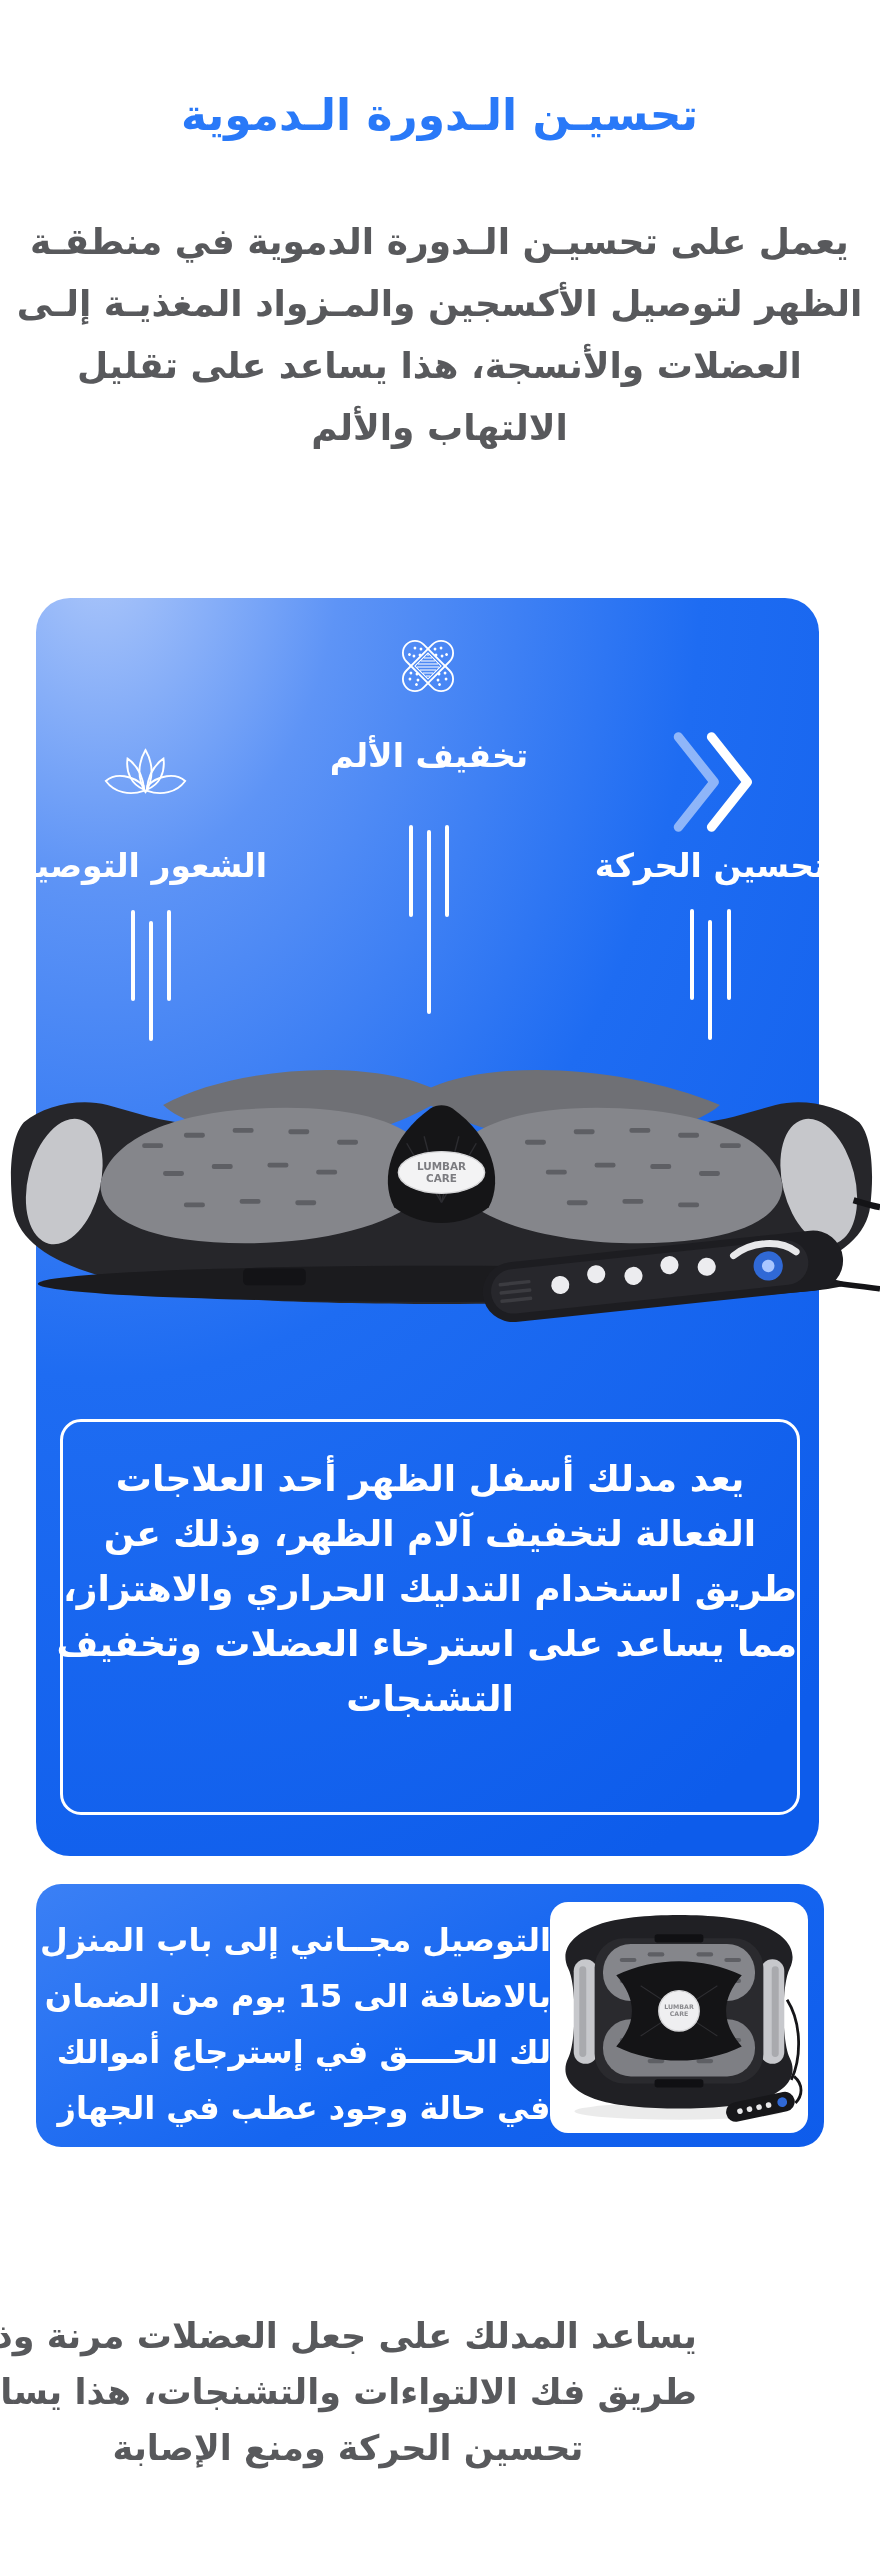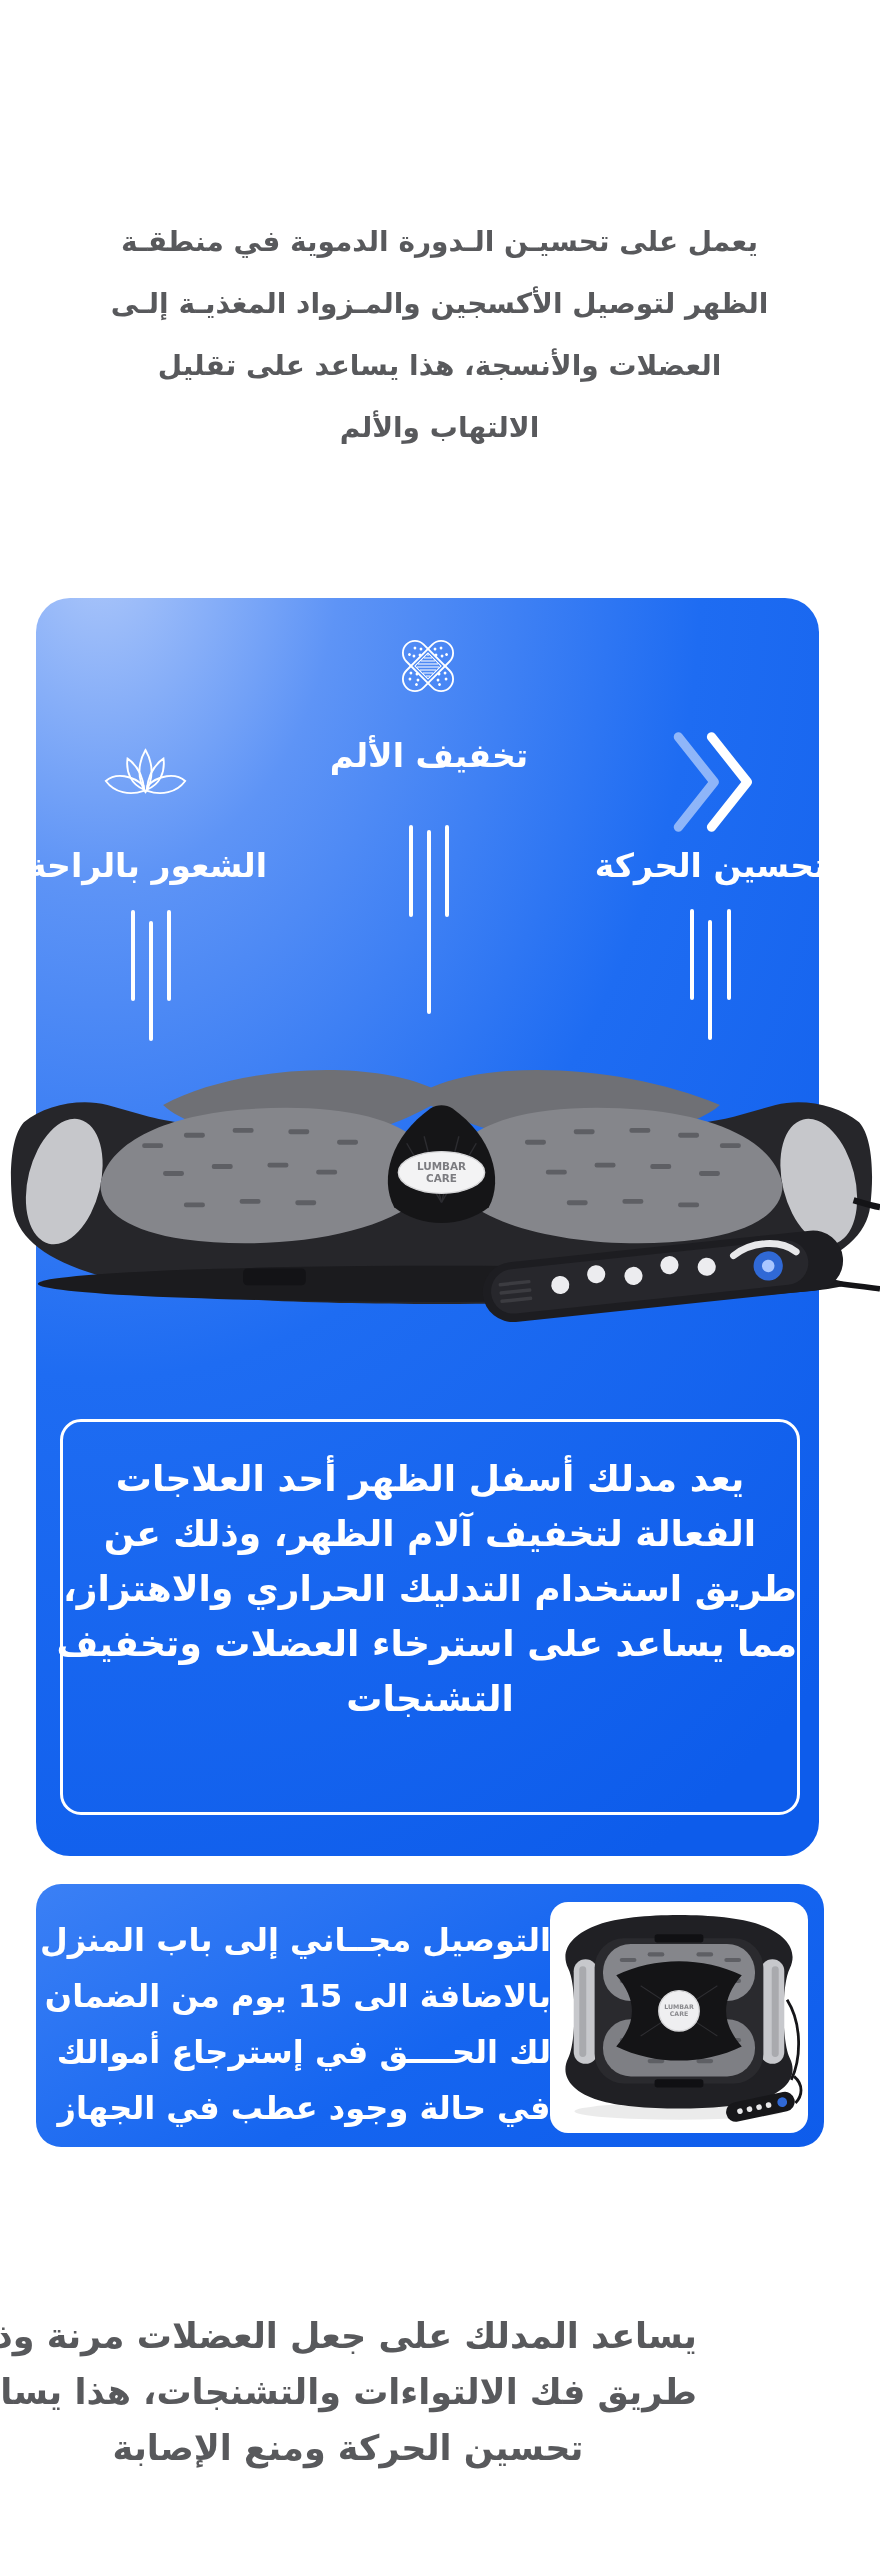--- a/index.html
+++ b/index.html
@@ -11,21 +11,21 @@
   .h1{
     top:89px;left:0;width:881px;text-align:center;
     font-size:44px;font-weight:bold;color:#2979f8;
   }
   .h2{
     top:2215px;left:0;width:881px;text-align:center;
     font-size:41px;font-weight:bold;color:#2979f8;
   }
   .para{color:#58595c;font-weight:bold;text-align:center;}
   .para .ln{white-space:nowrap;}
-  .p1{top:211px;left:0;width:881px;font-size:28px;line-height:62px;}
+  .p1{top:211px;left:0;width:881px;font-size:36px;line-height:62px;}
   .p2{top:2308px;left:0;width:698px;font-size:35px;line-height:56px;}
 
   .card1{
     left:37px;top:598px;width:783px;height:1258px;border-radius:34px;
     background:radial-gradient(140% 120% at 8% -4%, #aec8fa 0%, #5e94f6 22%, #1e6cf2 55%, #0d5ceb 100%);
   }
   .card2{
     left:37px;top:1864px;width:788px;height:263px;border-radius:25px;
     background:linear-gradient(150deg,#3b80f5 0%,#1565f0 55%,#0e5ceb 100%);
     margin-top:20px;
@@ -55,20 +55,21 @@
     position:absolute;left:514px;top:17.5px;width:258px;height:231px;
     background:#ffffff;border-radius:18px;overflow:hidden;
   }
   svg{display:block;}
 </style>
 </head>
 <body>
 
 <div id="page">
 
+  <div class="abs h1">تحسيـن الـدورة الـدموية</div>
 
   <div class="abs para p1">
     <div class="ln">يعمل على تحسيـن الـدورة الدموية في منطقـة</div>
     <div class="ln">الظهر لتوصيل الأكسجين والمـزواد المغذيـة إلـى</div>
     <div class="ln">العضلات والأنسجة، هذا يساعد على تقليل</div>
     <div class="ln">الالتهاب والألم</div>
   </div>
 
   <div class="abs card1">
 
@@ -124,21 +125,21 @@
       <svg width="95" height="62" viewBox="0 0 150 100">
         <g fill="none" stroke="#ffffff" stroke-width="3">
           <path d="M75 8 C62 30 62 56 75 76 C88 56 88 30 75 8 Z"></path>
           <path d="M46 22 C43 44 52 64 73 72 C71 52 62 33 46 22 Z"></path>
           <path d="M104 22 C107 44 98 64 77 72 C79 52 88 33 104 22 Z"></path>
           <path d="M72 74 C50 82 25 77 11 58 C27 44 55 49 72 66 Z"></path>
           <path d="M78 74 C100 82 125 77 139 58 C123 44 95 49 78 66 Z"></path>
         </g>
       </svg>
     </span>
-    <div class="benefit-label" style="left:0px;top:248px;width:231px;">الشعور بالراحة</div>
+    <div class="benefit-label" style="left:0px;top:248px;width:231px;">الشعور التوصيل</div>
     <div class="vline" style="left:95px;top:312px;height:91px;"></div>
     <div class="vline" style="left:113px;top:323px;height:120px;"></div>
     <div class="vline" style="left:131px;top:312px;height:91px;"></div>
 
     <span class="abs" style="left:633px;top:131px;width:89px;height:106px;">
       <svg width="89" height="106" viewBox="0 0 130 160">
         <polyline points="12,12 66,80 12,148" fill="none" stroke="rgba(255,255,255,0.5)" stroke-width="14" stroke-linecap="round" stroke-linejoin="round"></polyline>
         <polyline points="62,12 116,80 62,148" fill="none" stroke="#ffffff" stroke-width="14" stroke-linecap="round" stroke-linejoin="round"></polyline>
       </svg>
     </span>

